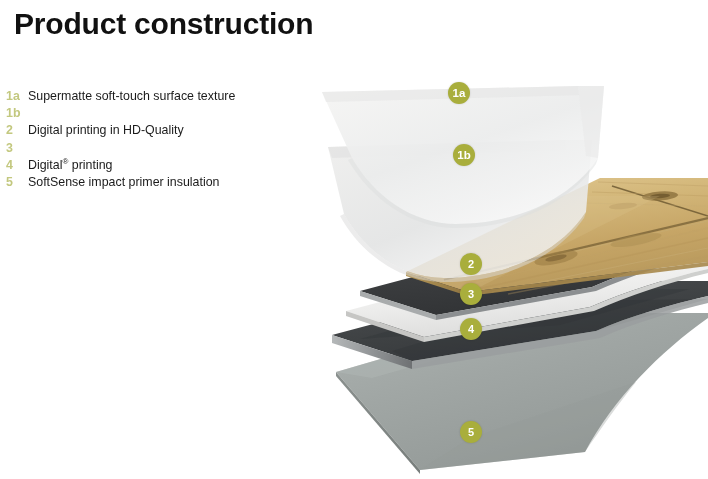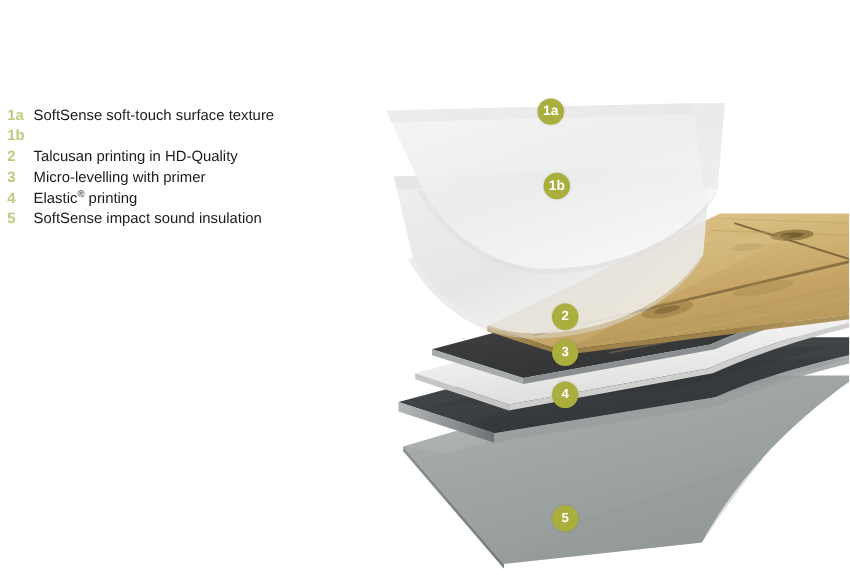--- a/index.html
+++ b/index.html
@@ -87,50 +87,50 @@
     box-shadow: 0 0 2px rgba(0,0,0,0.16);
     pointer-events: auto;
   }
   .badge.small { font-size: 11.5px; }
 </style>
 </head>
 <body>
 
 <div id="page">
 
+  <div id="page-title">Product construction</div>
 
   <div id="legend">
 
     <div class="legend-row">
       <span class="legend-num">1a</span>
-      <span class="legend-label">SoftSense soft-touch surface texture</span>
+      <span class="legend-label">Supermatte soft-touch surface texture</span>
     </div>
 
     <div class="legend-row">
       <span class="legend-num">1b</span>
     </div>
 
     <div class="legend-row">
       <span class="legend-num">2</span>
-      <span class="legend-label">Talcusan printing in HD-Quality</span>
+      <span class="legend-label">Digital printing in HD-Quality</span>
     </div>
 
     <div class="legend-row">
       <span class="legend-num">3</span>
-      <span class="legend-label">Micro-levelling with primer</span>
     </div>
 
     <div class="legend-row">
       <span class="legend-num">4</span>
-      <span class="legend-label"><span>Elastic</span><sup>®</sup><span> printing</span></span>
+      <span class="legend-label"><span>Digital</span><sup>®</sup><span> printing</span></span>
     </div>
 
     <div class="legend-row">
       <span class="legend-num">5</span>
-      <span class="legend-label">SoftSense impact sound insulation</span>
+      <span class="legend-label">SoftSense impact primer insulation</span>
     </div>
 
   </div>
 
   <svg id="diagram" viewBox="0 0 708 479" width="708" height="479" xmlns="http://www.w3.org/2000/svg">
     <defs>
 
       <linearGradient id="gWoodTop" x1="0" y1="0" x2="0.35" y2="1">
         <stop offset="0%" stop-color="#e3cb95"></stop>
         <stop offset="35%" stop-color="#d4b87b"></stop>

